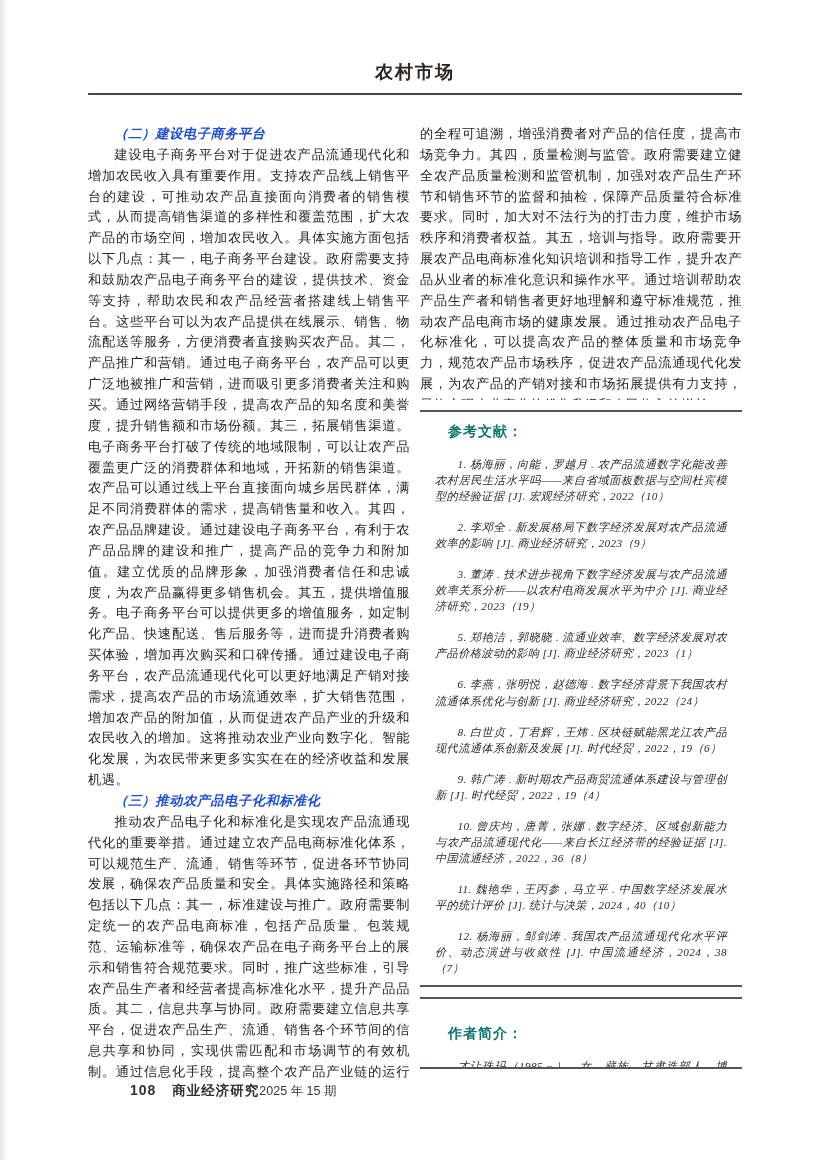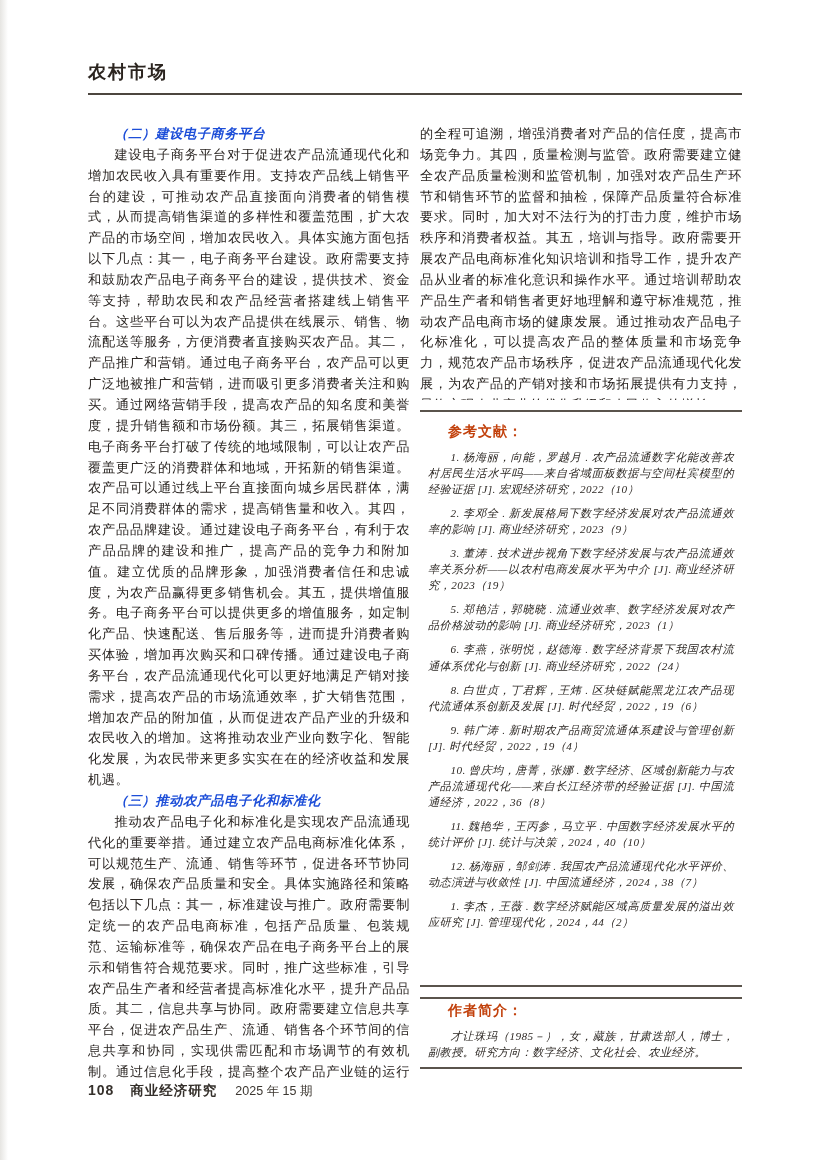--- a/index.html
+++ b/index.html
@@ -11,21 +11,21 @@
     -webkit-font-smoothing:antialiased;
   }
   .page{
     position:relative;width:827px;height:1160px;background:#ffffff;overflow:hidden;
   }
   .edge-left{
     position:absolute;left:0;top:0;width:8px;height:100%;
     background:linear-gradient(to right,#e6e5e2,#ffffff);
   }
   
-  .masthead{position:absolute;left:88px;top:60px;width:654px;}
+  .masthead{position:absolute;left:88px;top:60px;width:654px;text-align:center;}
   .masthead-title{
     font-family:"Liberation Sans","DejaVu Sans",sans-serif;
     font-weight:bold;font-size:18px;letter-spacing:2px;color:#2b241f;
   }
   .masthead-rule{margin-top:9px;border:0;border-top:2px solid #4c463f;height:0;}
   
   .col{
     position:absolute;top:124px;width:322px;overflow:hidden;
     font-size:13.2px;line-height:20.85px;letter-spacing:0.55px;
     text-align:justify;
@@ -37,40 +37,40 @@
   }
   .body-p{margin:0;text-indent:2em;}
   .body-p.no-indent{text-indent:0;}
   
   .box{
     position:absolute;left:420px;width:322px;box-sizing:border-box;
     border-top:2px solid #5a544c;border-bottom:2px solid #5a544c;
     overflow:hidden;
   }
   .box-refs{top:410px;height:577px;padding:11px 0 8px;}
-  .box-author{top:997px;height:72px;padding:3px 0 8px;}
+  .box-author{top:997px;height:72px;padding:26px 0 8px;}
   .box-heading{
     font-family:Liberation Sans, sans-serif;
-    font-weight:bold;font-size:14px;color:#c2410c;
+    font-weight:bold;font-size:14px;color:#0f766e;
     margin:0 0 7px;text-indent:2em;letter-spacing:1px;
   }
   .ref-item,.author-bio{
-    margin:8px;font-style:italic;
+    margin:15px;font-style:italic;
     font-size:11.2px;line-height:16.05px;letter-spacing:0.4px;
     text-indent:2em;text-align:justify;color:#2d2824;
   }
   
   .footer{
     position:absolute;left:88px;top:1082px;width:654px;
     font-family:"Liberation Sans","DejaVu Sans",sans-serif;
     font-size:12.5px;color:#35302b;display:flex;align-items:baseline;
   }
-  .footer .pageno{font-weight:bold;font-size:14px;letter-spacing:1px;}
+  .footer .pageno{font-weight:bold;font-size:14px;letter-spacing:1px;margin-left:42px;}
   .footer .journal{font-weight:bold;font-size:13.5px;margin-left:16px;letter-spacing:1px;}
-  .footer .issue{margin-left:18px;font-size:12.5px;color:#3c3731;}
+  .footer .issue{margin-left:0;font-size:12.5px;color:#3c3731;}
 </style>
 </head>
 <body>
 
 <div class="page">
   <div class="edge-left"></div>
 
   <div class="masthead">
     <div class="masthead-title">农村市场</div>
     <hr class="masthead-rule">

